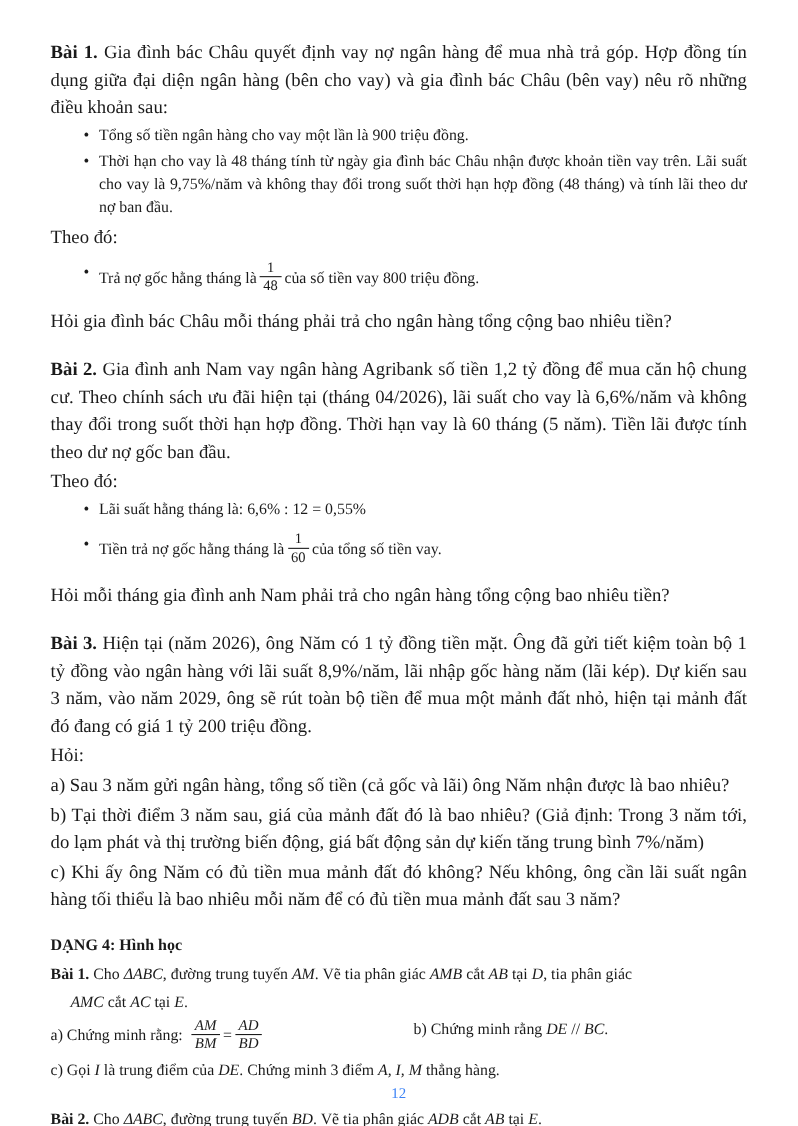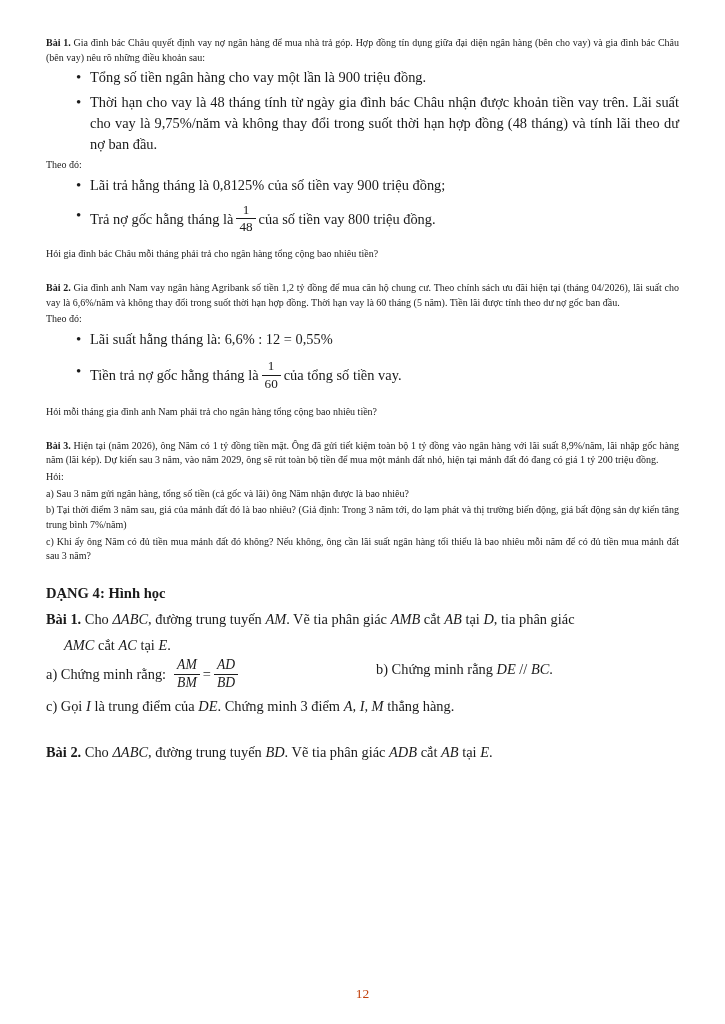--- a/index.html
+++ b/index.html
@@ -20,21 +20,21 @@
     width: 725px;
     height: 1024px;
     padding: 36px 46px 20px 46px;
     position: relative;
   }
   .block {
     margin-bottom: 2px;
   }
   p {
     margin: 0 0 2px 0;
-    font-size: 10px;
+    font-size: 17px;
     line-height: 1.47;
     text-align: justify;
   }
   .lead {
     font-weight: bold;
   }
   ul.bullets {
     margin: 2px 0 2px 0;
     padding-left: 44px;
     list-style: none;
@@ -108,40 +108,39 @@
   .two-col .c1 { width: 330px; display: flex; align-items: center; }
   .two-col .c2 { flex: 1; display: flex; align-items: center; }
 
   .page-number {
     position: absolute;
     bottom: 22px;
     left: 0;
     width: 725px;
     text-align: center;
     font-size: 13.5px;
-    color: #c2410c;
+    color: #3b82f6;
   }
 </style>
 </head>
 <body>
 
 <div class="page">
 
   <div class="block">
     <p>
       <span class="lead">Bài 1.</span>
       <span>Gia đình bác Châu quyết định vay nợ ngân hàng để mua nhà trả góp. Hợp đồng tín dụng giữa đại diện ngân hàng (bên cho vay) và gia đình bác Châu (bên vay) nêu rõ những điều khoản sau:</span>
     </p>
     <ul class="bullets">
       <li>Tổng số tiền ngân hàng cho vay một lần là 900 triệu đồng.</li>
       <li>Thời hạn cho vay là 48 tháng tính từ ngày gia đình bác Châu nhận được khoản tiền vay trên. Lãi suất cho vay là 9,75%/năm và không thay đổi trong suốt thời hạn hợp đồng (48 tháng) và tính lãi theo dư nợ ban đầu.</li>
     </ul>
     <p>Theo đó:</p>
     <ul class="bullets">
-      <li>Lãi trả hằng tháng là 0,8125% của số tiền vay 900 triệu đồng;</li>
       <li style="margin-top:9px;">
         <span>Trả nợ gốc hằng tháng là</span><span class="frac frac-lift"><span class="num">1</span><span class="den">48</span></span><span>của số tiền vay 800 triệu đồng.</span>
       </li>
     </ul>
     <p style="margin-top:11px;">Hỏi gia đình bác Châu mỗi tháng phải trả cho ngân hàng tổng cộng bao nhiêu tiền?</p>
   </div>
 
   <div class="spacer-lg"></div>
 
   <div class="block">

